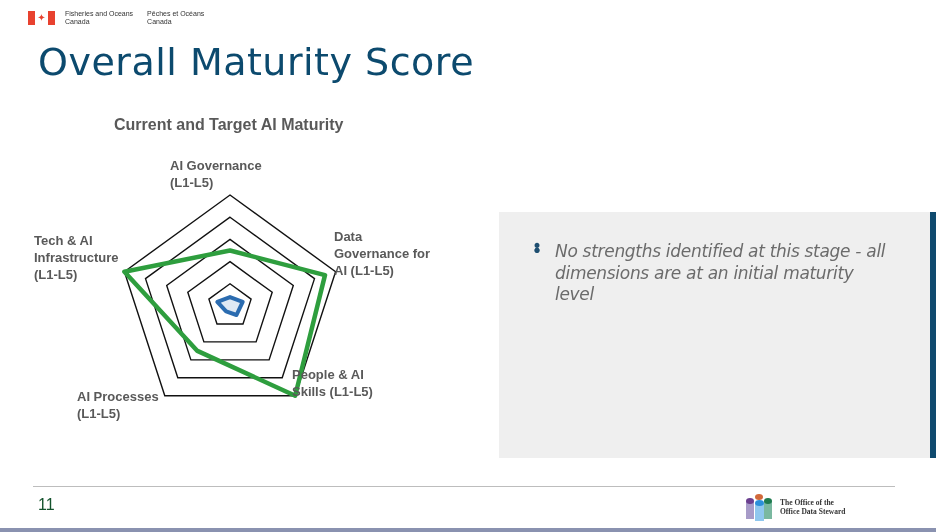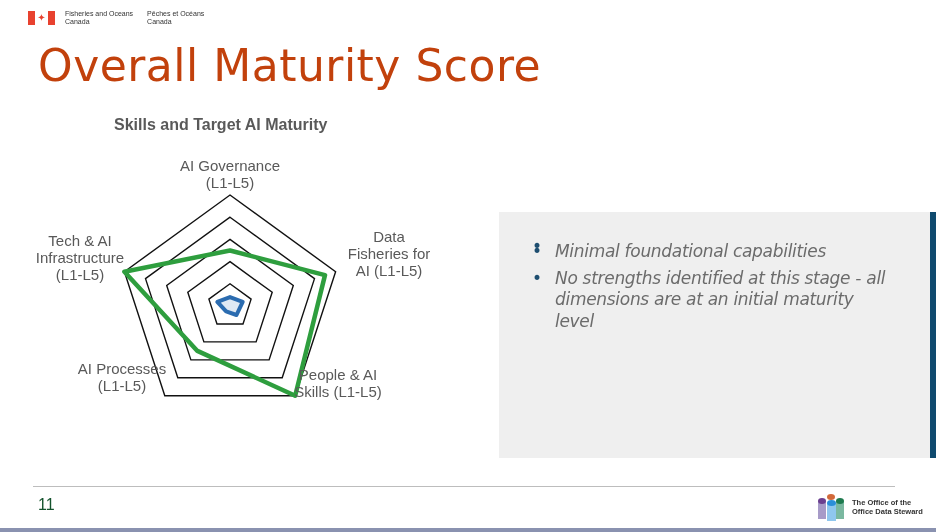--- a/index.html
+++ b/index.html
@@ -9,41 +9,41 @@
     font-family: "Liberation Sans", sans-serif;
   }
   .header { position: absolute; left: 28px; top: 8px; height: 20px; display: flex; align-items: center; }
   .flag { width: 27px; height: 14px; position: relative; margin-right: 10px; }
   .flag .bar { position: absolute; top: 0; width: 7px; height: 14px; background: #e8422f; }
   .flag .bar.l { left: 0; } .flag .bar.r { right: 0; }
   .flag .leaf { position: absolute; left: 9px; top: 1px; width: 9px; height: 12px; color: #e8422f; font-size: 10px; line-height: 12px; text-align: center; }
   .dept { font-size: 7px; line-height: 8px; color: #333; margin-right: 14px; }
   .title {
     position: absolute; left: 38px; top: 40px;
-    font-size: 44px; color: #c2410c; letter-spacing: 0.5px;
+    font-size: 38px; color: #0c4a6e; letter-spacing: 0.5px;
     font-family: "DejaVu Sans", sans-serif; font-weight: normal;
   }
   .chart-title {
     position: absolute; left: 114px; top: 116px;
     font-size: 16px; font-weight: bold; color: #595959;
   }
   .radar { position: absolute; left: 0; top: 0; }
-  .axis-label { position: absolute; font-size: 15px; line-height: 17px; color: #595959; text-align: center; }
+  .axis-label { position: absolute; font-size: 13px; line-height: 17px; color: #595959; text-align: left; font-weight: bold; }
   .info-box {
     position: absolute; left: 499px; top: 212px; width: 431px; height: 246px;
     background: #efefef;
   }
   .accent-bar { position: absolute; left: 930px; top: 212px; width: 6px; height: 246px; background: #0f4a6e; }
   .bullets { position: absolute; left: 530px; top: 236px; width: 360px; margin: 0; padding: 0; list-style: none; }
   .bullets li { position: relative; padding-left: 25px; font-size: 17px; line-height: 21.5px; color: #6b6b6b; font-style: italic; margin-bottom: 5px; font-family: "DejaVu Sans", sans-serif; letter-spacing: -0.3px; }
   .bullets li .dot { position: absolute; left: 2px; top: 0; color: #1e4e70; font-style: normal; }
   .footer-line { position: absolute; left: 33px; top: 486px; width: 862px; height: 1px; background: #bdbdbd; }
   .page-num { position: absolute; left: 38px; top: 496px; font-size: 16px; color: #14532d; }
   .bottom-strip { position: absolute; left: 0; top: 528px; width: 936px; height: 4px; background: #8a92b0; }
-  .ocds-logo { position: absolute; left: 817px; top: 493px; display: flex; align-items: center; }
+  .ocds-logo { position: absolute; left: 745px; top: 493px; display: flex; align-items: center; font-family: Liberation Serif, serif; }
   .ocds-text { font-size: 7.5px; line-height: 9px; font-weight: bold; color: #333; margin-left: 5px; }
 </style>
 </head>
 <body>
 
 <div class="header">
   <div class="flag">
     <div class="bar l"></div>
       <div class="leaf">✦</div>
       <div class="bar r"></div>
@@ -53,62 +53,62 @@
     <div>Canada</div>
   </div>
   <div class="dept">
     <div>Pêches et Océans</div>
     <div>Canada</div>
   </div>
 </div>
 
 <div class="title">Overall Maturity Score</div>
 
-<div class="chart-title">Skills and Target AI Maturity</div>
+<div class="chart-title">Current and Target AI Maturity</div>
 
 <svg class="radar" width="936" height="532">
   <g id="grid" fill="none" stroke="#111" stroke-width="1.4">
       <polygon points="230.0,283.8 251.1,299.1 243.0,324.0 217.0,324.0 208.9,299.1"></polygon>
       <polygon points="230.0,261.6 272.2,292.3 256.1,341.9 203.9,341.9 187.8,292.3"></polygon>
       <polygon points="230.0,239.4 293.3,285.4 269.1,359.9 190.9,359.9 166.7,285.4"></polygon>
       <polygon points="230.0,217.2 314.5,278.6 282.2,377.8 177.8,377.8 145.5,278.6"></polygon>
       <polygon points="230.0,195.0 335.6,271.7 295.2,395.8 164.8,395.8 124.4,271.7"></polygon>
     </g>
   <polygon id="target-poly" fill="none" stroke="#2e9e3e" stroke-width="4.5" stroke-linejoin="round" points="230.0,250.5 325.0,275.1 295.2,395.8 197.4,350.9 124.4,271.7"></polygon>
   <polygon id="current-poly" fill="#2b6cb0" fill-opacity="0.15" stroke="#2b6cb0" stroke-width="4" stroke-linejoin="round" points="230.0,297.1 242.7,301.9 236.5,315.0 226.1,311.4 217.3,301.9"></polygon>
 </svg>
 
 <div class="axis-label" style="left:170px; top:157px; width:120px;">
   <div>AI Governance</div>
   <div>(L1-L5)</div>
 </div>
 <div class="axis-label" style="left:334px; top:228px; width:110px;">
   <div>Data</div>
-  <div>Fisheries for</div>
+  <div>Governance for</div>
   <div>AI (L1-L5)</div>
 </div>
 <div class="axis-label" style="left:292px; top:366px; width:92px;">
   <div>People &amp; AI</div>
   <div>Skills (L1-L5)</div>
 </div>
-<div class="axis-label" style="left:77px; top:360px; width:90px;">
+<div class="axis-label" style="left:77px; top:388px; width:90px;">
   <div>AI Processes</div>
   <div>(L1-L5)</div>
 </div>
 <div class="axis-label" style="left:34px; top:232px; width:92px;">
   <div>Tech &amp; AI</div>
   <div>Infrastructure</div>
   <div>(L1-L5)</div>
 </div>
 
 <div class="info-box"></div>
 <div class="accent-bar"></div>
 <ul class="bullets">
   <li><span class="dot">•</span></li>
-  <li><span class="dot">•</span><span>Minimal foundational capabilities</span></li>
+  <li><span class="dot">•</span></li>
   <li><span class="dot">•</span><span>No strengths identified at this stage - all dimensions are at an initial maturity level</span></li>
 </ul>
 
 <div class="footer-line"></div>
 <div class="page-num">11</div>
 <div class="ocds-logo">
   <svg width="30" height="28">
     <rect x="1" y="8" width="8" height="18" fill="#a79bc8"></rect>
       <ellipse cx="5" cy="8" rx="4" ry="3" fill="#6b3f8f"></ellipse>
     <rect x="19" y="8" width="8" height="18" fill="#7ab8a0"></rect>

